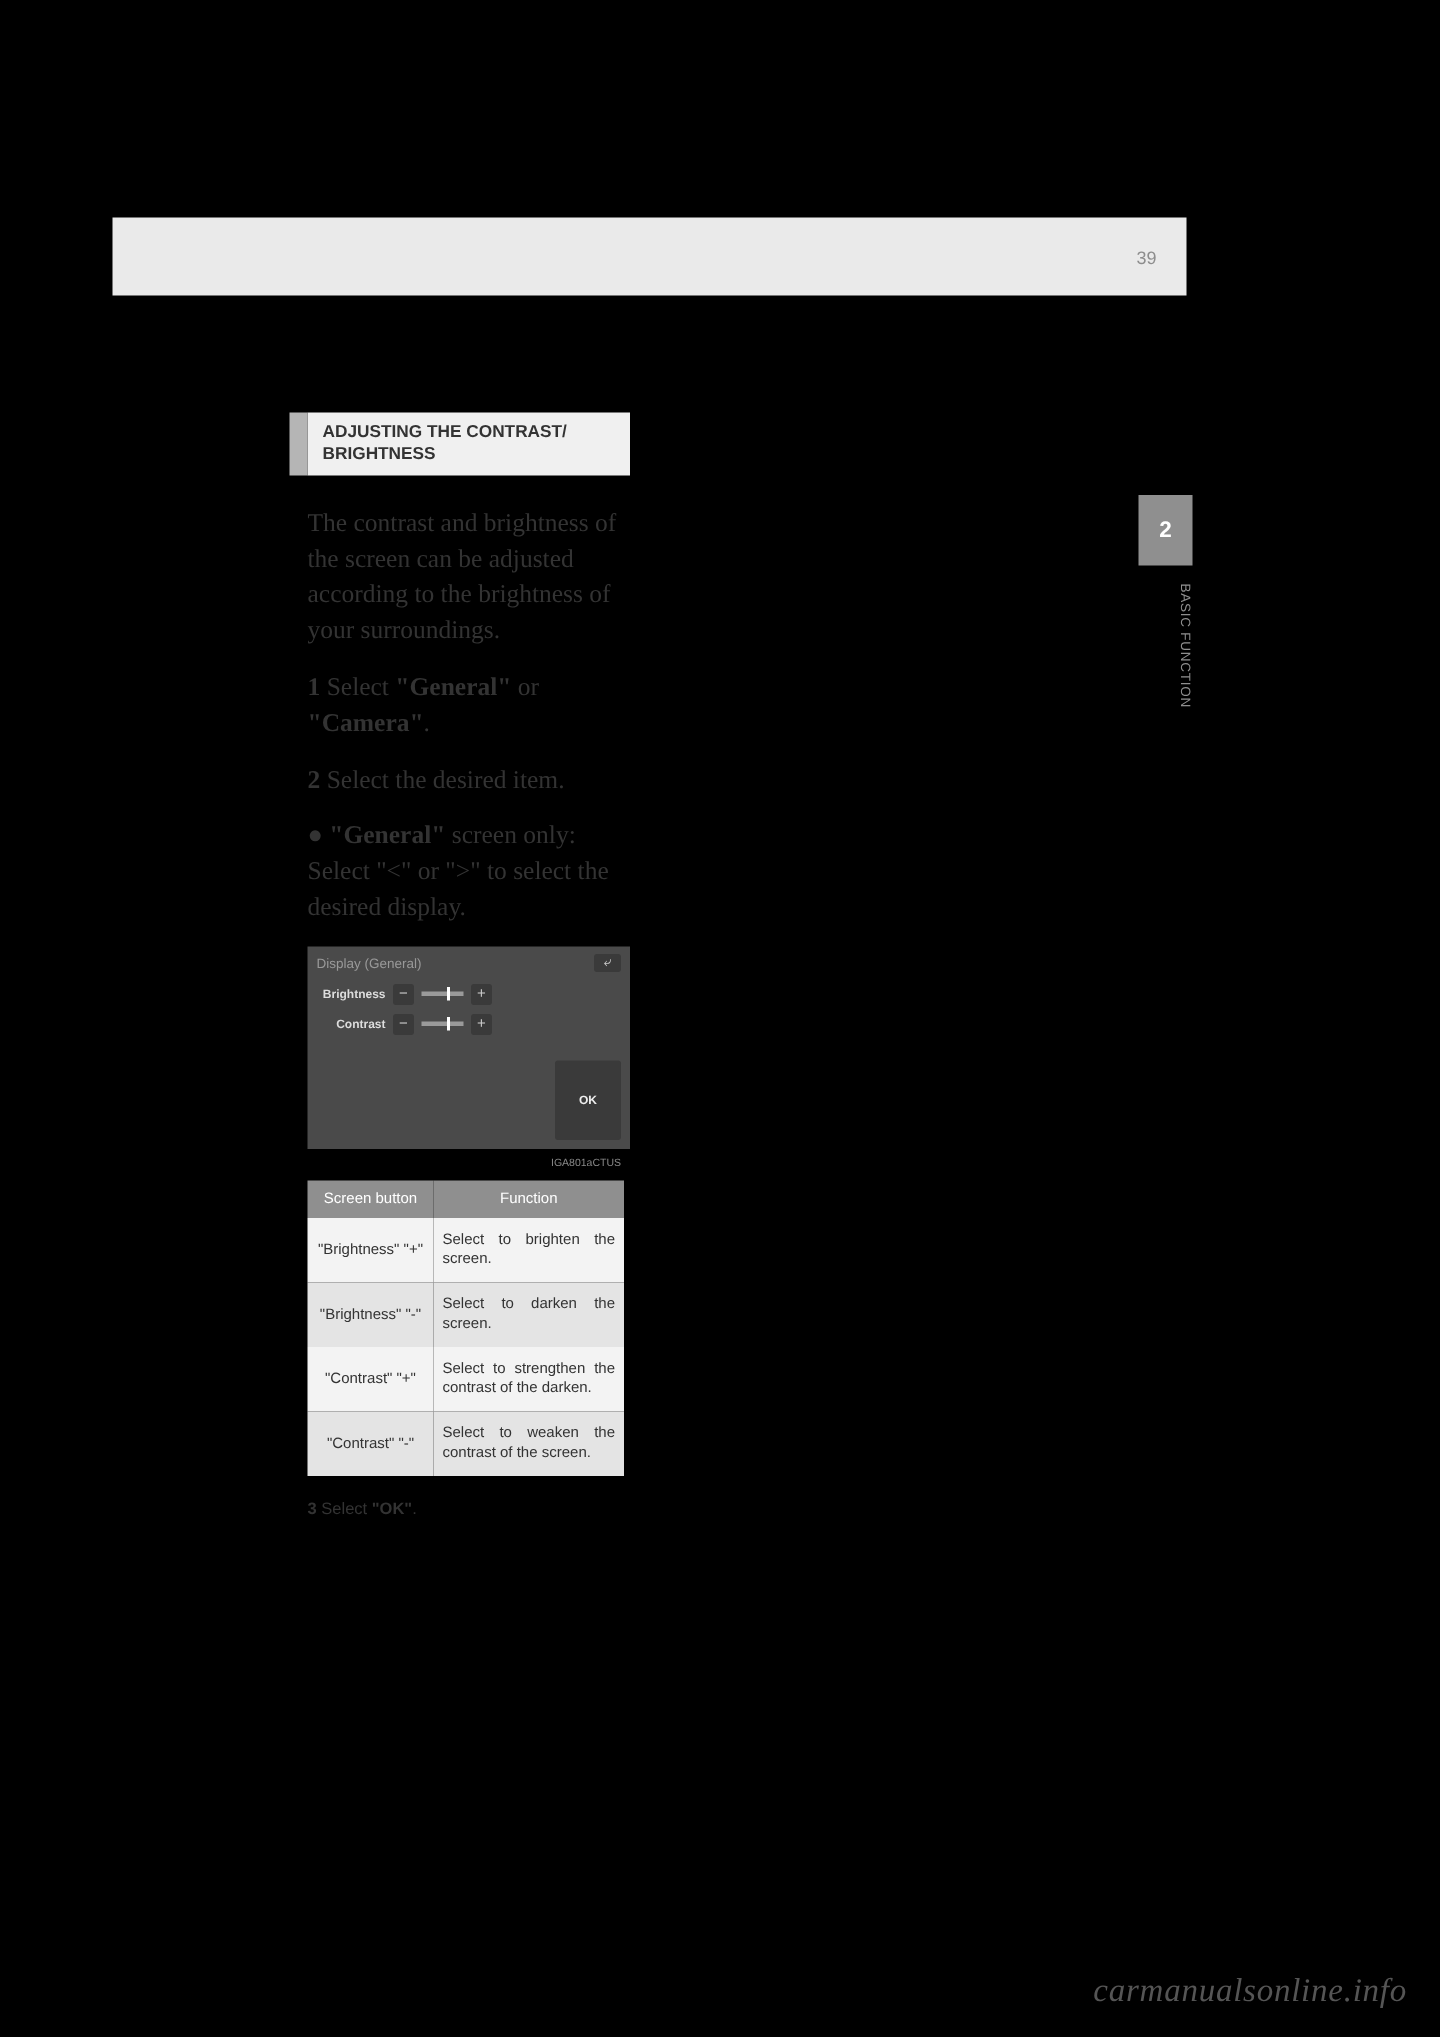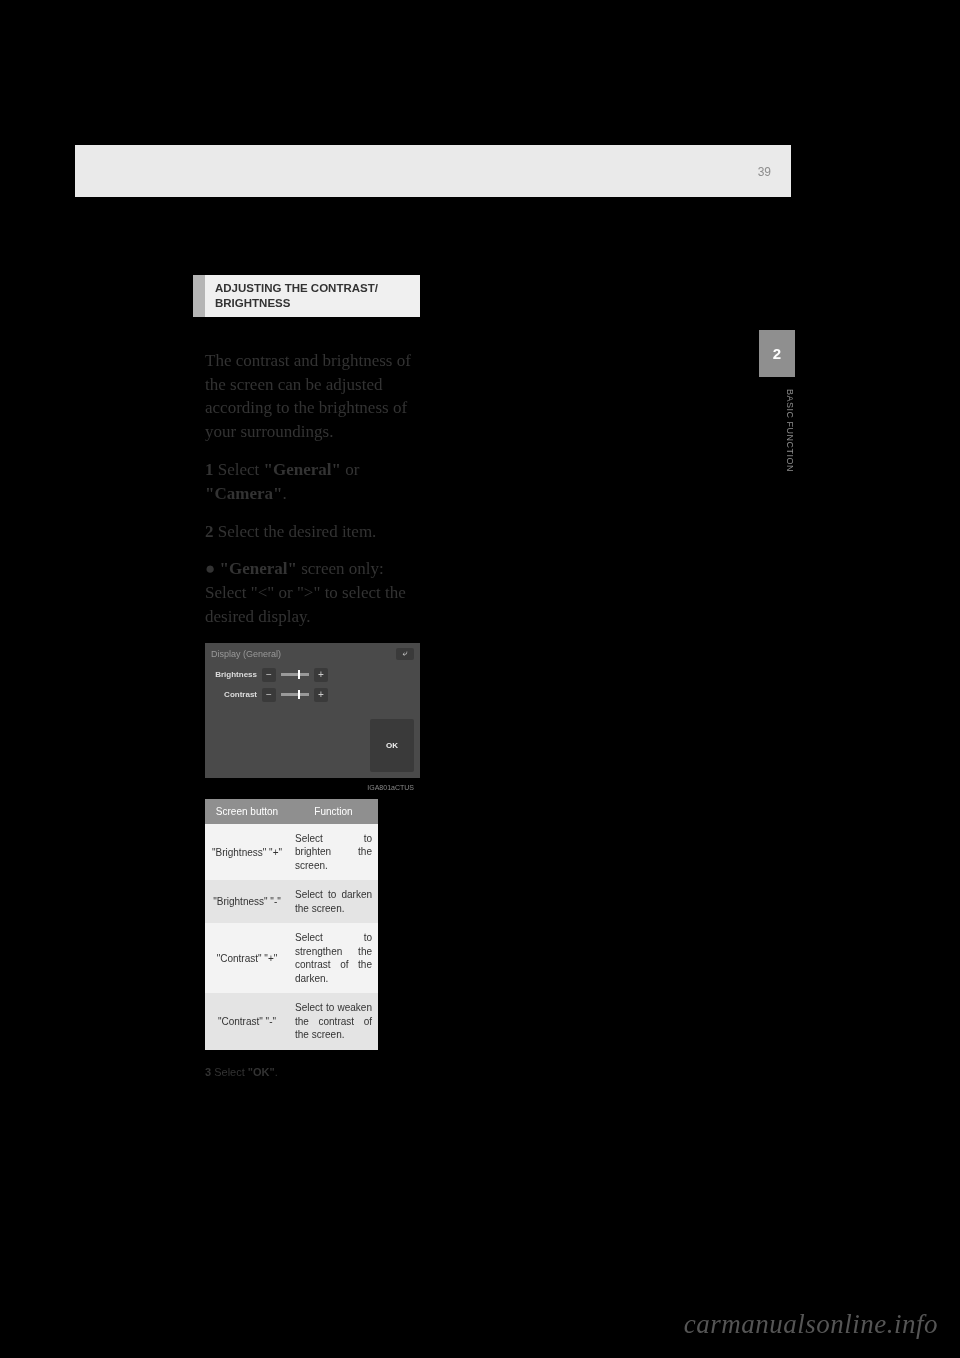--- a/index.html
+++ b/index.html
@@ -75,21 +75,21 @@
     left: 130px;
     width: 215px;
   }
   .section-title {
     position: relative;
     background: #f0f0f0;
     padding: 6px 10px 6px 10px;
     font-weight: bold;
     font-size: 11.5px;
     color: #333;
-    margin-bottom: 32px;
+    margin-bottom: 20px;
     line-height: 1.3;
   }
   .section-title::before {
     content: "";
     position: absolute;
     left: -12px;
     top: 0;
     width: 12px;
     height: 100%;
     background: #b5b5b5;
@@ -227,21 +227,21 @@
     padding: 22px 16px;
   }
   .ss-code {
     position: absolute;
     right: 6px;
     bottom: -13px;
     font-size: 7px;
     color: #888;
   }
   .table {
-    width: 173px;
+    width: 211px;
     border-collapse: collapse;
     font-size: 10px;
     color: #333;
     margin-top: 10px;
   }
   .table th {
     background: #8f8f8f;
     color: #fff;
     font-weight: normal;
     padding: 7px 4px;
@@ -266,21 +266,21 @@
   .step-after {
     font-size: 11px;
     color: #333;
     margin-top: 16px;
   }
   .watermark {
     position: absolute;
     right: 22px;
     bottom: 18px;
     color: #555;
-    font-size: 27px;
+    font-size: 22px;
     font-style: italic;
     letter-spacing: 0.5px;
     font-family: Georgia, 'Times New Roman', serif;
   }
 </style>
 </head>
 <body>
 
 <div class="page-area">
 

